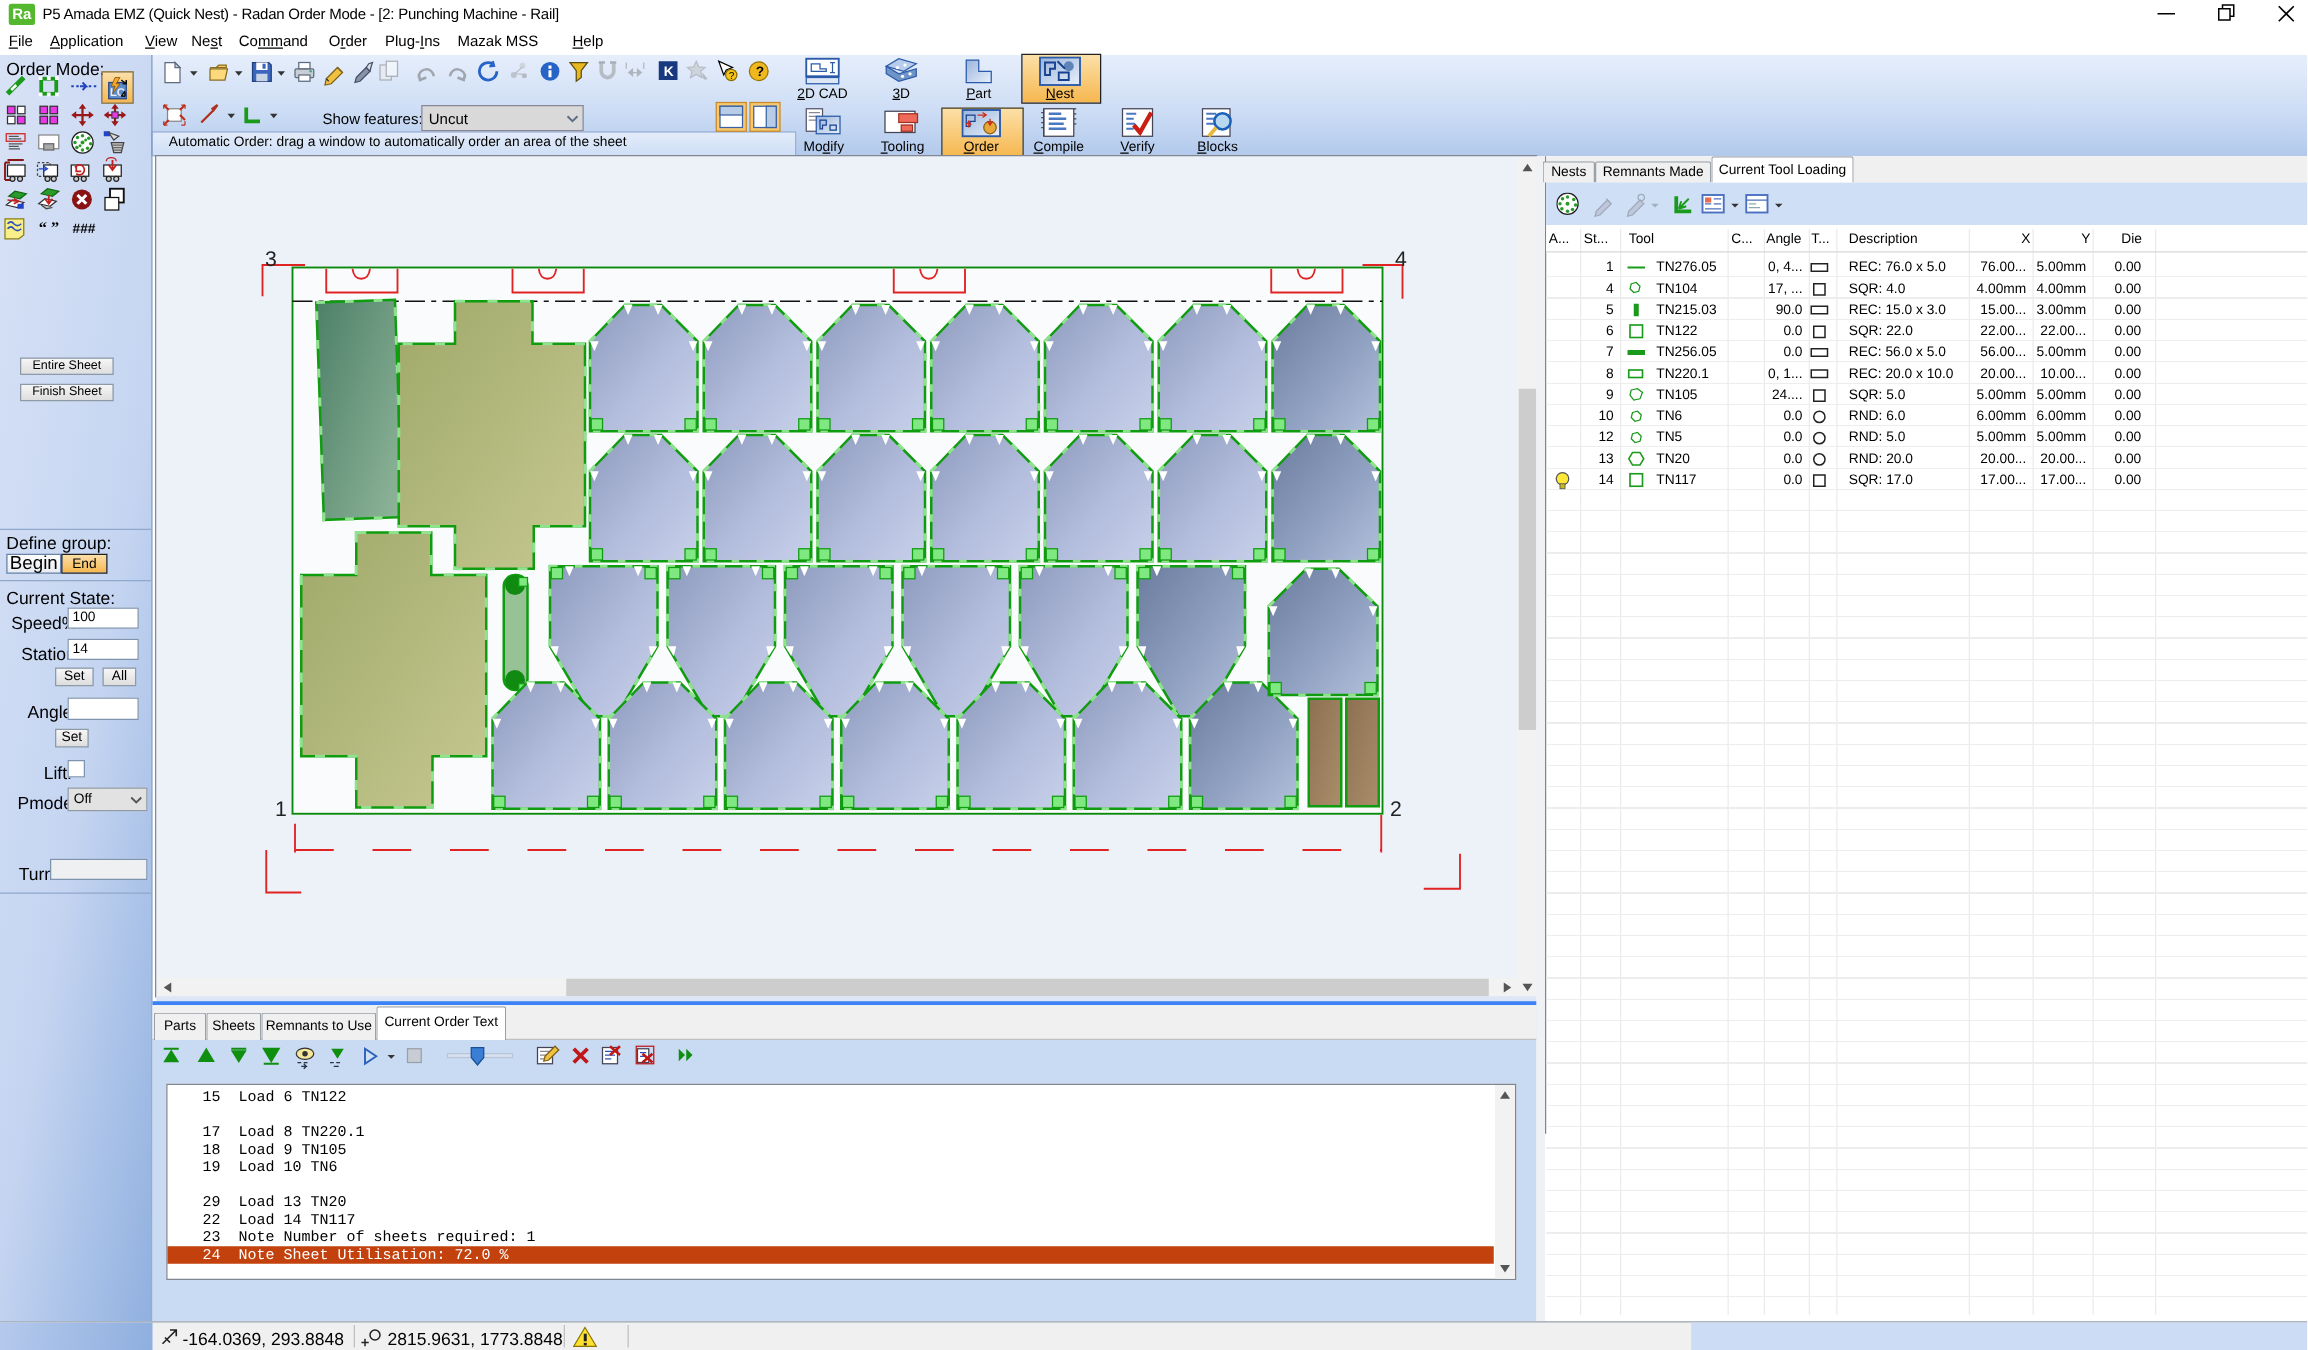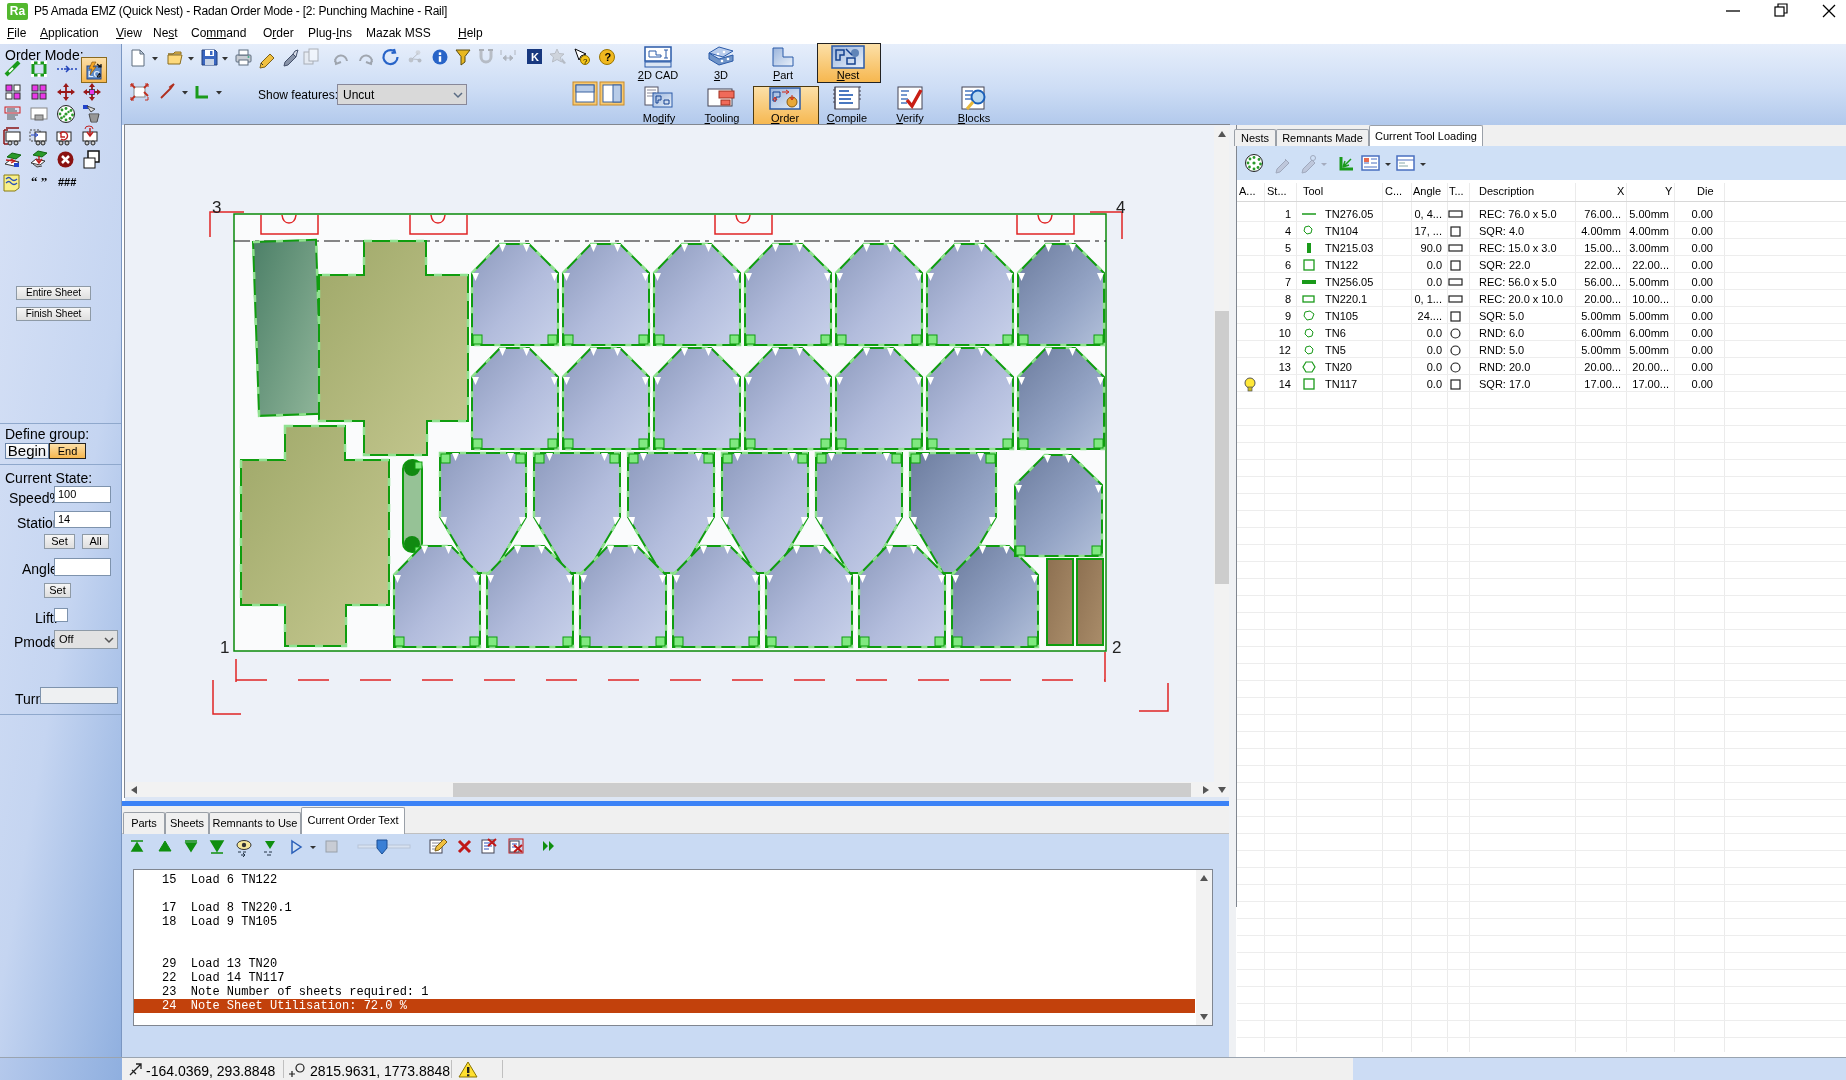--- a/index.html
+++ b/index.html
@@ -48,20 +48,23 @@
  <span class="a" style="left:116px;top:4px"><u>V</u>iew</span>
  <span class="a" style="left:153px;top:4px">Ne<u>s</u>t</span>
  <span class="a" style="left:191px;top:4px">Co<u>mm</u>and</span>
  <span class="a" style="left:263px;top:4px">O<u>r</u>der</span>
  <span class="a" style="left:308px;top:4px">Plug-<u>I</u>ns</span>
  <span class="a" style="left:366px;top:4px">Mazak MSS</span>
  <span class="a" style="left:458px;top:4px"><u>H</u>elp</span>
 </div>
 
 <div class="a" style="left:121px;top:44px;width:1725px;height:81px;background:linear-gradient(#e6eefb,#cdddf5 55%,#b2c9ec)">
+ <div class="a" style="left:0;top:61px;width:516px;height:20px;background:linear-gradient(#e3ecfa,#cfdff6);border:1px solid #9ab0d4;box-sizing:border-box">
+  <span class="a" style="left:13px;top:2px;font-size:11px">Automatic Order: drag a window to automatically order an area of the sheet</span>
+ </div>
  <span class="a" style="left:137px;top:44px;font-size:12px">Show features:</span>
  <div class="a" style="left:216px;top:40px;width:130px;height:21px;background:#d9d9d9;border:1px solid #889;box-sizing:border-box">
   <span class="a" style="left:5px;top:3px;font-size:12px">Uncut</span>
   <svg class="a" style="right:2px;top:4px" width="12" height="12">
           <path d="M2,4 l4,4 4,-4" stroke="#5a6c84" stroke-width="1.5" fill="none"></path>
         </svg>
  </div>
  <svg class="a" style="left:0;top:0" width="520" height="64">
 <g stroke-width="1" transform="translate(0,3)">
  <g transform="translate(10,2)">
@@ -905,21 +908,21 @@
           <rect x="3" y="3" width="9" height="9" fill="none" stroke="#222" stroke-width="1.2"></rect>
         </svg>
 <span class="tc cDesc">SQR: 17.0</span>
 <span class="tc cX">17.00...</span>
 <span class="tc cY">17.00...</span>
 <span class="tc cDie">0.00</span>
 </div>
 </div>
 
 <div class="a" style="left:125px;top:797px;width:1104px;height:4px;background:#dde6f4"></div>
-<div class="a" style="left:122px;top:801px;width:1107px;height:256px;background:#c9daf3;border-top:5px solid #3b82f6;box-sizing:border-box">
+<div class="a" style="left:122px;top:801px;width:1107px;height:256px;background:#c9daf3;border-top:3px solid #3b82f6;box-sizing:border-box">
 <div class="a" style="left:0;top:0;width:1107px;height:28px;background:#f0f0f0;border-bottom:1px solid #c0c0c0;box-sizing:border-box"></div>
 <div class="tab" style="left:1px;top:6px;width:42px;height:22px;line-height:21px">Parts</div>
 <div class="tab" style="left:43px;top:6px;width:44px;height:22px;line-height:21px">Sheets</div>
 <div class="tab" style="left:87px;top:6px;width:92px;height:22px;line-height:21px">Remnants to Use</div>
 <div class="tab tabon" style="left:179px;top:1px;width:104px;height:27px;line-height:25px">Current Order Text</div>
 <svg class="a" style="left:8px;top:32px" width="440" height="26">
 <g fill="#0f8f0f" stroke="#0f8f0f">
 <path d="M1,3 h12 M7,5 l-5,8 h10 z" stroke-width="1.5" fill="#0f8f0f"></path>
 <g transform="translate(28,0)">
             <path d="M7,3 l-6,10 h12 z"></path>
@@ -967,20 +970,21 @@
           <path d="M6,7 l8,7 m0,-7 l-8,7" stroke="#c01818" stroke-width="2"></path>
         </g>
 <g transform="translate(412,2)" fill="#0f8f0f">
           <path d="M1,1 l5,5 -5,5 z M7,1 l5,5 -5,5 z"></path>
         </g>
 </svg>
 <div class="a" style="left:11px;top:63px;width:1080px;height:157px;background:#fff;border:1px solid #808690;box-sizing:border-box">
 <div class="oline" style="left:0;top:3px;padding-left:28px">15  Load 6 TN122</div>
 <div class="oline" style="left:0;top:31px;padding-left:28px">17  Load 8 TN220.1</div>
 <div class="oline" style="left:0;top:45px;padding-left:28px">18  Load 9 TN105</div>
+<div class="oline" style="left:0;top:59px;padding-left:28px">19  Load 10 TN6</div>
 <div class="oline" style="left:0;top:87px;padding-left:28px">29  Load 13 TN20</div>
 <div class="oline" style="left:0;top:101px;padding-left:28px">22  Load 14 TN117</div>
 <div class="oline" style="left:0;top:115px;padding-left:28px">23  Note Number of sheets required: 1</div>
 <div class="oline" style="left:0;top:129px;background:#c2410c;color:#fff;padding-left:28px">24  Note Sheet Utilisation: 72.0 %</div>
 <div class="a" style="right:0;top:0;width:16px;height:155px;background:#f2f2f2">
 <svg class="a" style="left:0;top:1px" width="16" height="14">
             <path d="M8,4 l-4,6 h8 z" fill="#555"></path>
           </svg>
 <svg class="a" style="left:0;top:140px" width="16" height="14">
             <path d="M8,10 l-4,-6 h8 z" fill="#555"></path>

